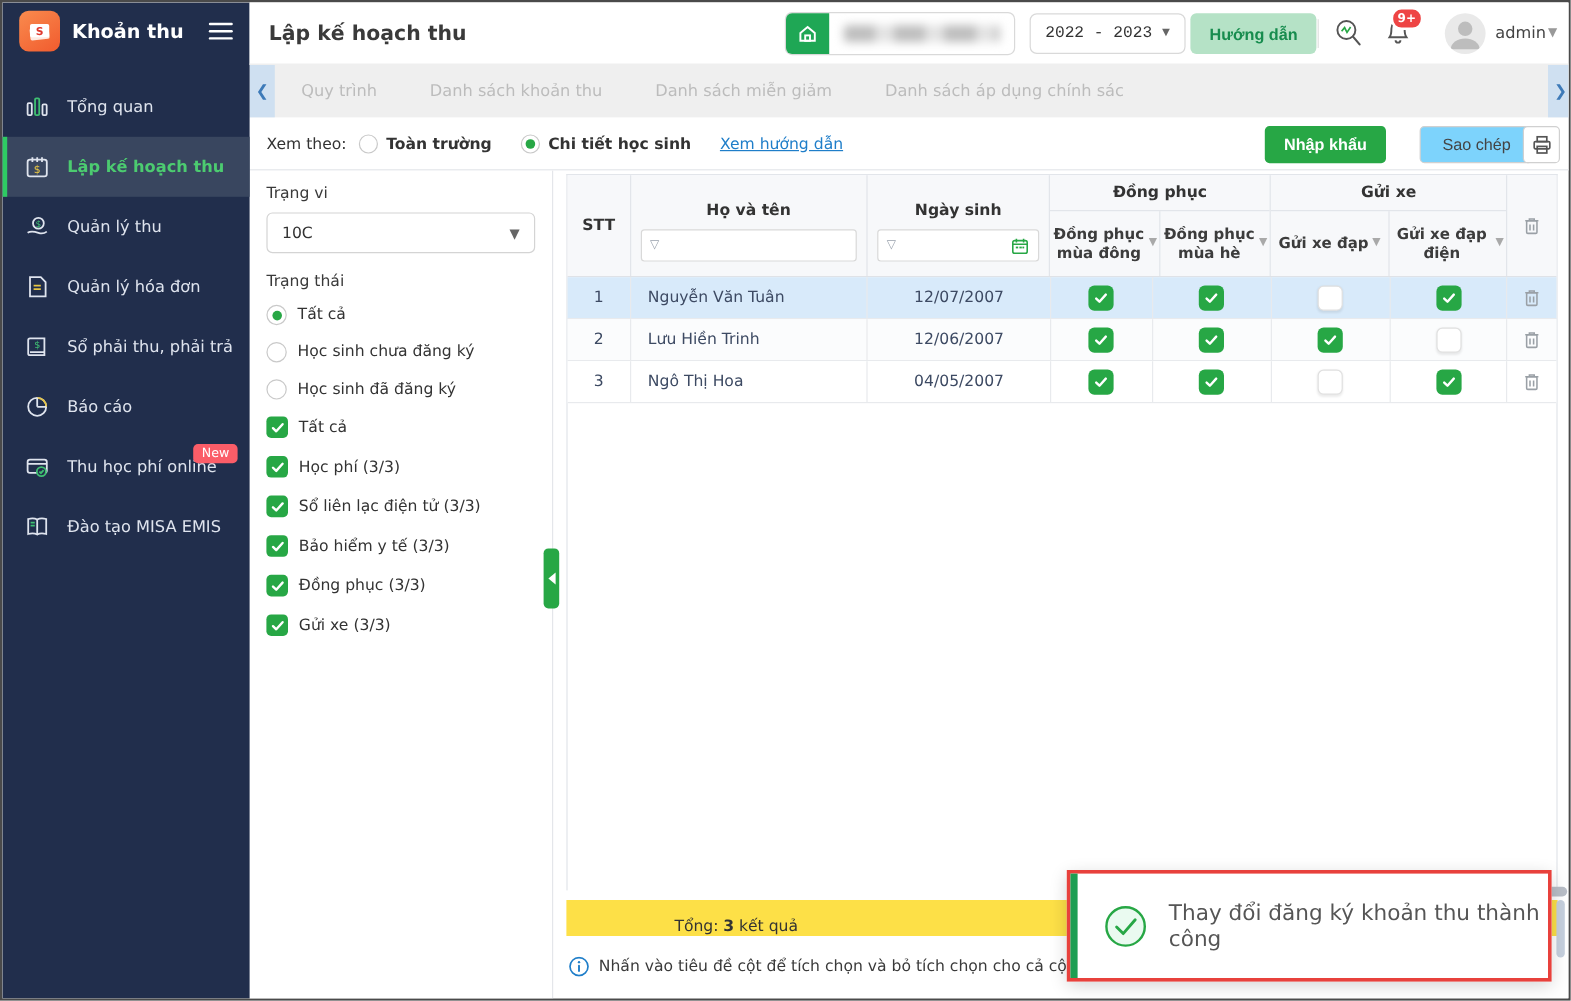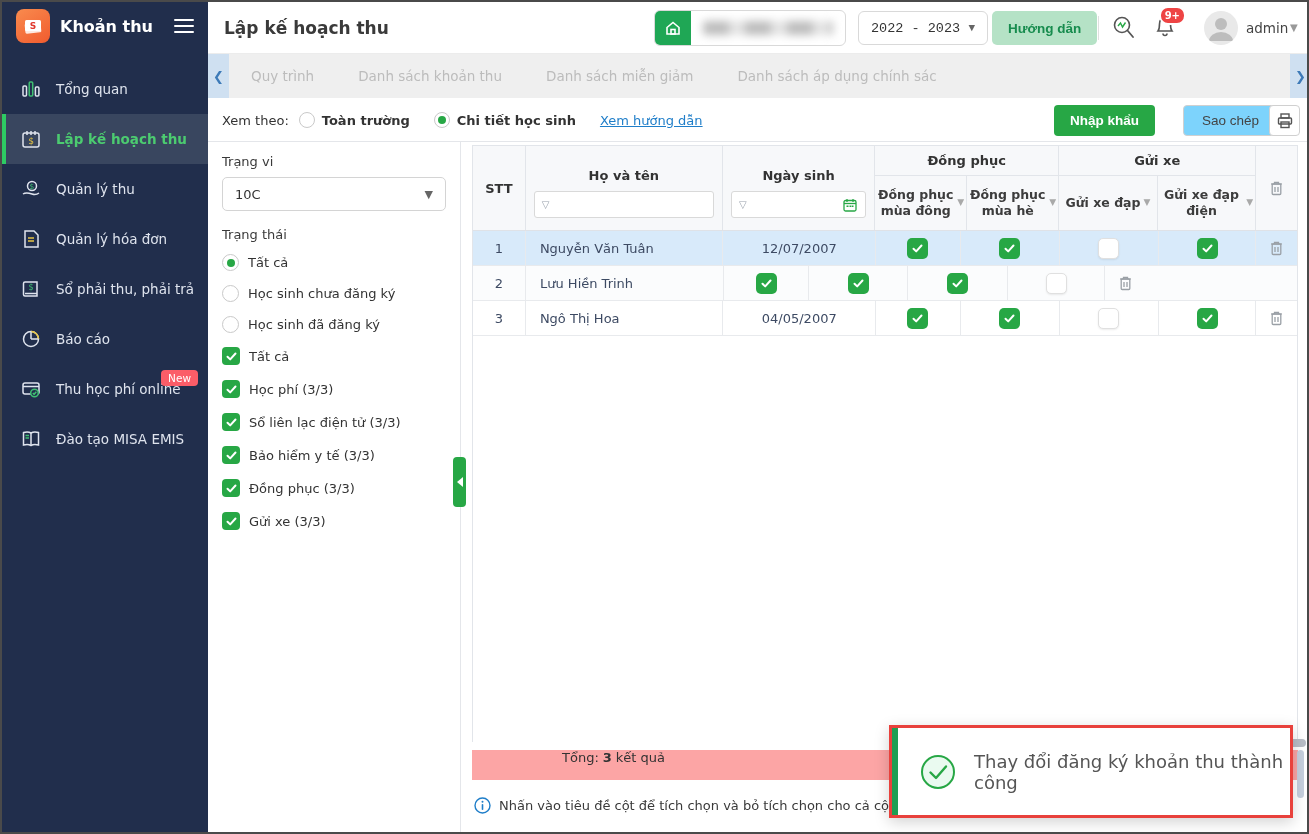--- a/index.html
+++ b/index.html
@@ -98,21 +98,21 @@
   .trow.hl { background:#d8eafa; }
   .tcell { border-right:1px solid #e8eaed; display:flex; align-items:center; color:#3d4a63; overflow:hidden; }
   .tcell:last-child { border-right:none; }
   .tcell.center { justify-content:center; }
   .tcell.name { padding-left:14px; color:#3d4a63; }
   .cb { width:21px; height:21px; border-radius:5px; background:#27a745; display:flex; align-items:center; justify-content:center; }
   .cb.off { background:#fff; border:1px solid #e0e0e0; box-shadow:0 1px 2px rgba(0,0,0,.08); }
   .tr-empty { position:relative; flex:1; }
   .vline { position:absolute; top:0; bottom:0; width:1px; background:#edeff2; }
 
-  .tfoot { position:absolute; left:264px; top:748px; width:826px; height:30px; background:#fca5a5; display:flex; align-items:flex-start; padding-left:90px; color:#333; z-index:2; }
+  .tfoot { position:absolute; left:264px; top:748px; width:826px; height:30px; background:#fde047; display:flex; align-items:flex-end; padding-left:90px; color:#333; z-index:2; }
   .tfoot b { margin:0 4px; }
   .note { position:absolute; left:266px; top:795px; display:flex; align-items:center; gap:8px; color:#3a3a3a; z-index:2; }
 
   
   .toast { position:absolute; left:681px; top:723px; width:404px; height:93px; background:#fff; border:3px solid #e8413c; box-shadow:0 4px 14px rgba(0,0,0,.18); z-index:10; display:flex; align-items:center; }
   .toast-bar { width:6px; height:100%; background:#1e9e53; flex:0 0 auto; }
   .toast-icon { margin:0 16px 0 20px; flex:0 0 auto; }
   .toast-title { font-size:15.5px; font-weight:bold; color:#333; margin-bottom:8px; }
   .toast-msg { font-size:18px; color:#555; }
 
@@ -484,20 +484,21 @@
                   <rect x="4.2" y="5" width="8.6" height="10.5" rx="1"></rect>
                   <line x1="7" y1="8" x2="7" y2="13"></line>
                   <line x1="10" y1="8" x2="10" y2="13"></line>
                 </svg>
               </span>
             </div>
   </div>
   <div class="trow  alt">
     <div class="tcell center" style="width:53px">2</div>
     <div class="tcell name" style="width:198px">Lưu Hiền Trinh</div>
+    <div class="tcell center" style="width:153px">12/06/2007</div>
     <div class="tcell center" style="width:85px">
        <span class="cb ">
                 <svg width="13" height="13" viewBox="0 0 13 13">
                   <polyline points="2.5,6.8 5.2,9.4 10.5,3.5" fill="none" stroke="#fff" stroke-width="2" stroke-linecap="round" stroke-linejoin="round"></polyline>
                 </svg>
               </span>
             </div>
             <div class="tcell center" style="width:99px">
        <span class="cb ">
                 <svg width="13" height="13" viewBox="0 0 13 13">

